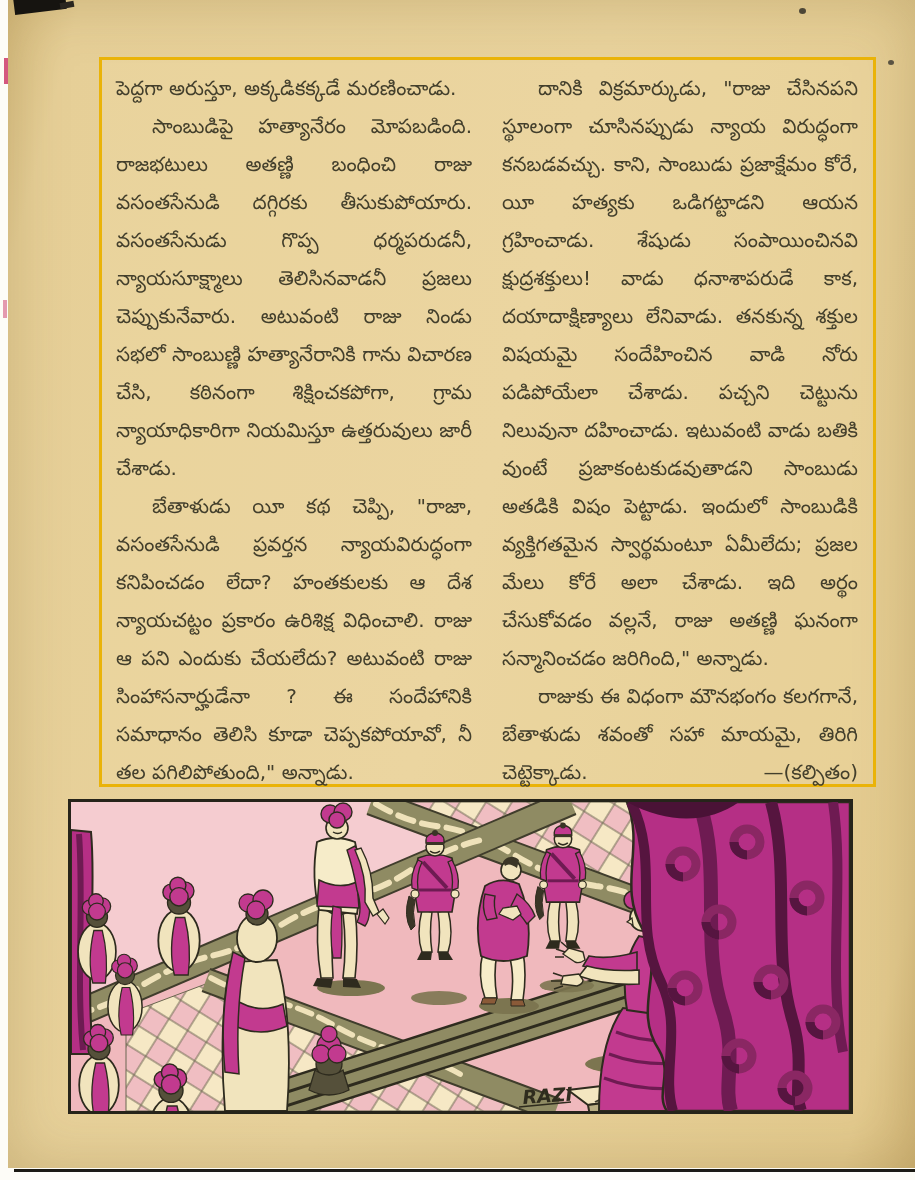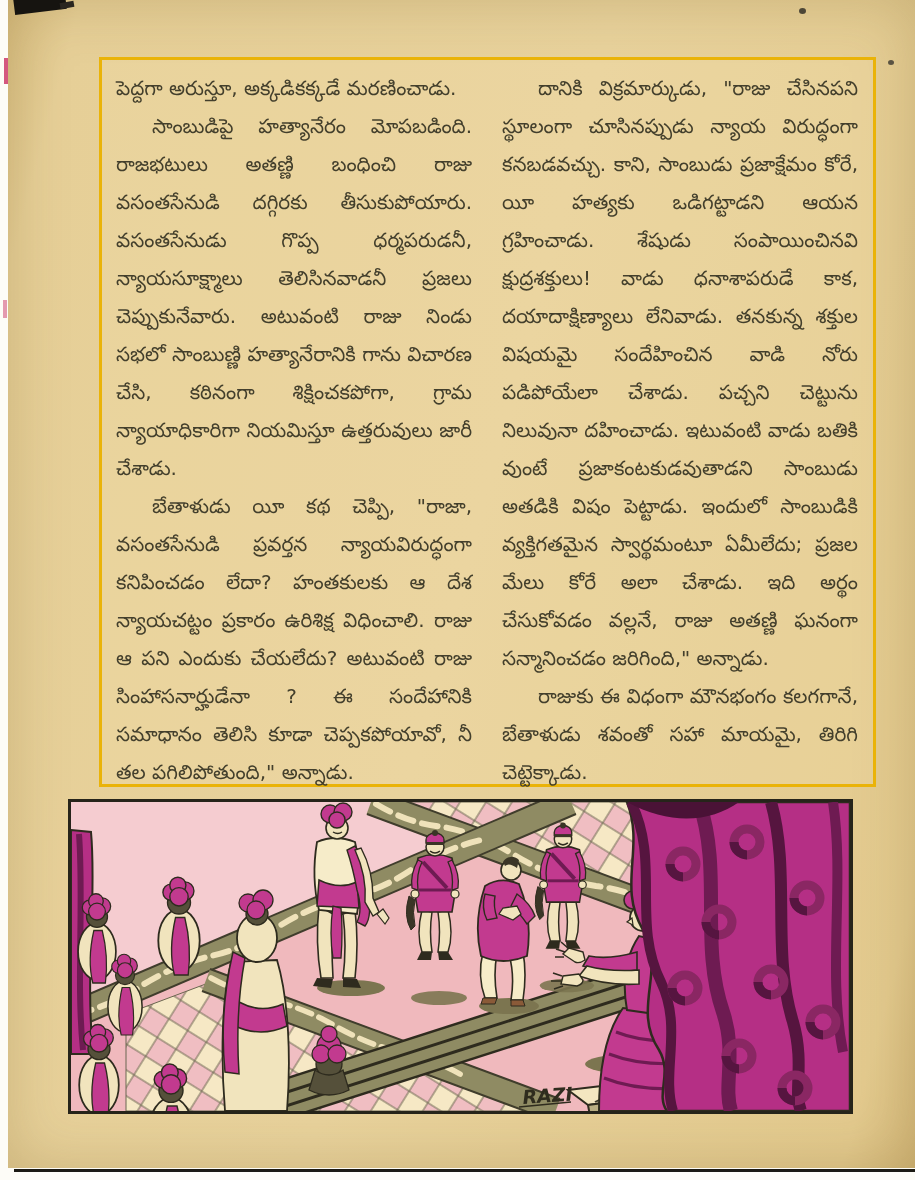--- a/index.html
+++ b/index.html
@@ -47,21 +47,21 @@
 
   <div class="text-panel">
     <div class="columns">
       <div class="col">
         <p class="cont">పెద్దగా అరుస్తూ, అక్కడికక్కడే మరణించాడు.</p>
         <p>సాంబుడిపై హత్యానేరం మోపబడింది. రాజభటులు అతణ్ణి బంధించి రాజు వసంతసేనుడి దగ్గిరకు తీసుకుపోయారు. వసంతసేనుడు గొప్ప ధర్మపరుడనీ, న్యాయసూక్ష్మాలు తెలిసినవాడనీ ప్రజలు చెప్పుకునేవారు. అటువంటి రాజు నిండు సభలో సాంబుణ్ణి హత్యానేరానికి గాను విచారణ చేసి, కఠినంగా శిక్షించకపోగా, గ్రామ న్యాయాధికారిగా నియమిస్తూ ఉత్తరువులు జారీ చేశాడు.</p>
         <p>బేతాళుడు యీ కథ చెప్పి, "రాజా, వసంతసేనుడి ప్రవర్తన న్యాయవిరుద్ధంగా కనిపించడం లేదా? హంతకులకు ఆ దేశ న్యాయచట్టం ప్రకారం ఉరిశిక్ష విధించాలి. రాజు ఆ పని ఎందుకు చేయలేదు? అటువంటి రాజు సింహాసనార్హుడేనా ? ఈ సందేహానికి సమాధానం తెలిసి కూడా చెప్పకపోయావో, నీ తల పగిలిపోతుంది," అన్నాడు.</p>
       </div>
       <div class="col">
         <p>దానికి విక్రమార్కుడు, "రాజు చేసినపని స్థూలంగా చూసినప్పుడు న్యాయ విరుద్ధంగా కనబడవచ్చు. కాని, సాంబుడు ప్రజాక్షేమం కోరే, యీ హత్యకు ఒడిగట్టాడని ఆయన గ్రహించాడు. శేషుడు సంపాయించినవి క్షుద్రశక్తులు! వాడు ధనాశాపరుడే కాక, దయాదాక్షిణ్యాలు లేనివాడు. తనకున్న శక్తుల విషయమై సందేహించిన వాడి నోరు పడిపోయేలా చేశాడు. పచ్చని చెట్టును నిలువునా దహించాడు. ఇటువంటి వాడు బతికి వుంటే ప్రజాకంటకుడవుతాడని సాంబుడు అతడికి విషం పెట్టాడు. ఇందులో సాంబుడికి వ్యక్తిగతమైన స్వార్థమంటూ ఏమీలేదు; ప్రజల మేలు కోరే అలా చేశాడు. ఇది అర్థం చేసుకోవడం వల్లనే, రాజు అతణ్ణి ఘనంగా సన్మానించడం జరిగింది," అన్నాడు.</p>
-        <p><span>రాజుకు ఈ విధంగా మౌనభంగం కలగగానే, బేతాళుడు శవంతో సహా మాయమై, తిరిగి చెట్టెక్కాడు.</span> </p>
+        <p><span>రాజుకు ఈ విధంగా మౌనభంగం కలగగానే, బేతాళుడు శవంతో సహా మాయమై, తిరిగి చెట్టెక్కాడు.</span> <span class="tail">—(కల్పితం)</span></p>
       </div>
     </div>
   </div>
 
   <div class="illus">
   <svg viewBox="0 0 779 309" xmlns="http://www.w3.org/2000/svg">
     <defs>
       <pattern id="tiles" width="44" height="44" patternUnits="userSpaceOnUse" patternTransform="rotate(32)">
         <rect width="44" height="44" fill="#f6e8c5"></rect>
         <rect x="0" y="0" width="22" height="22" fill="#f0bec2"></rect>

